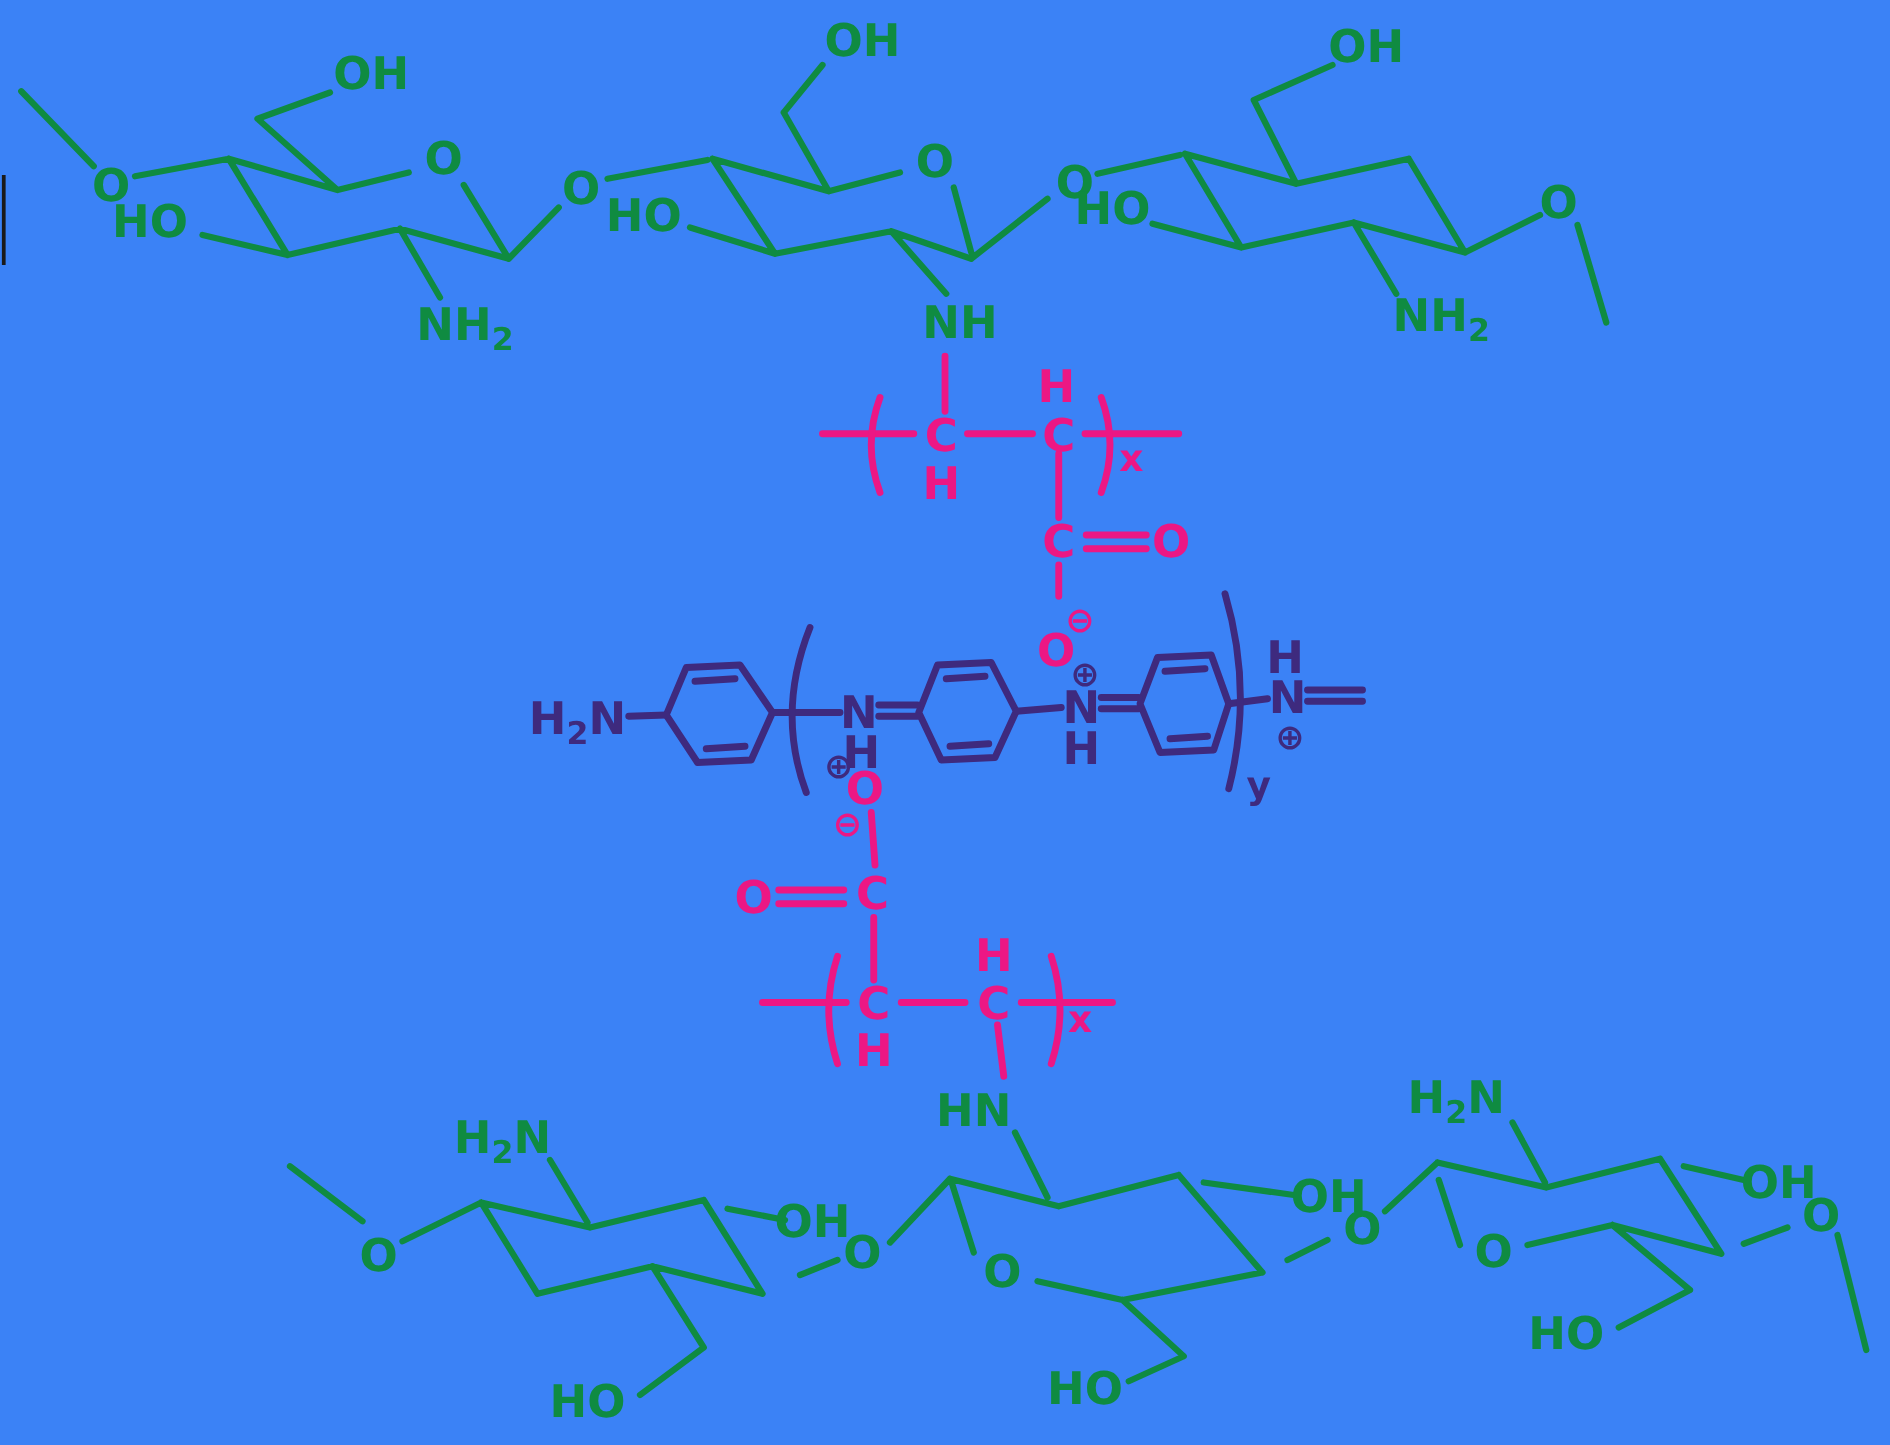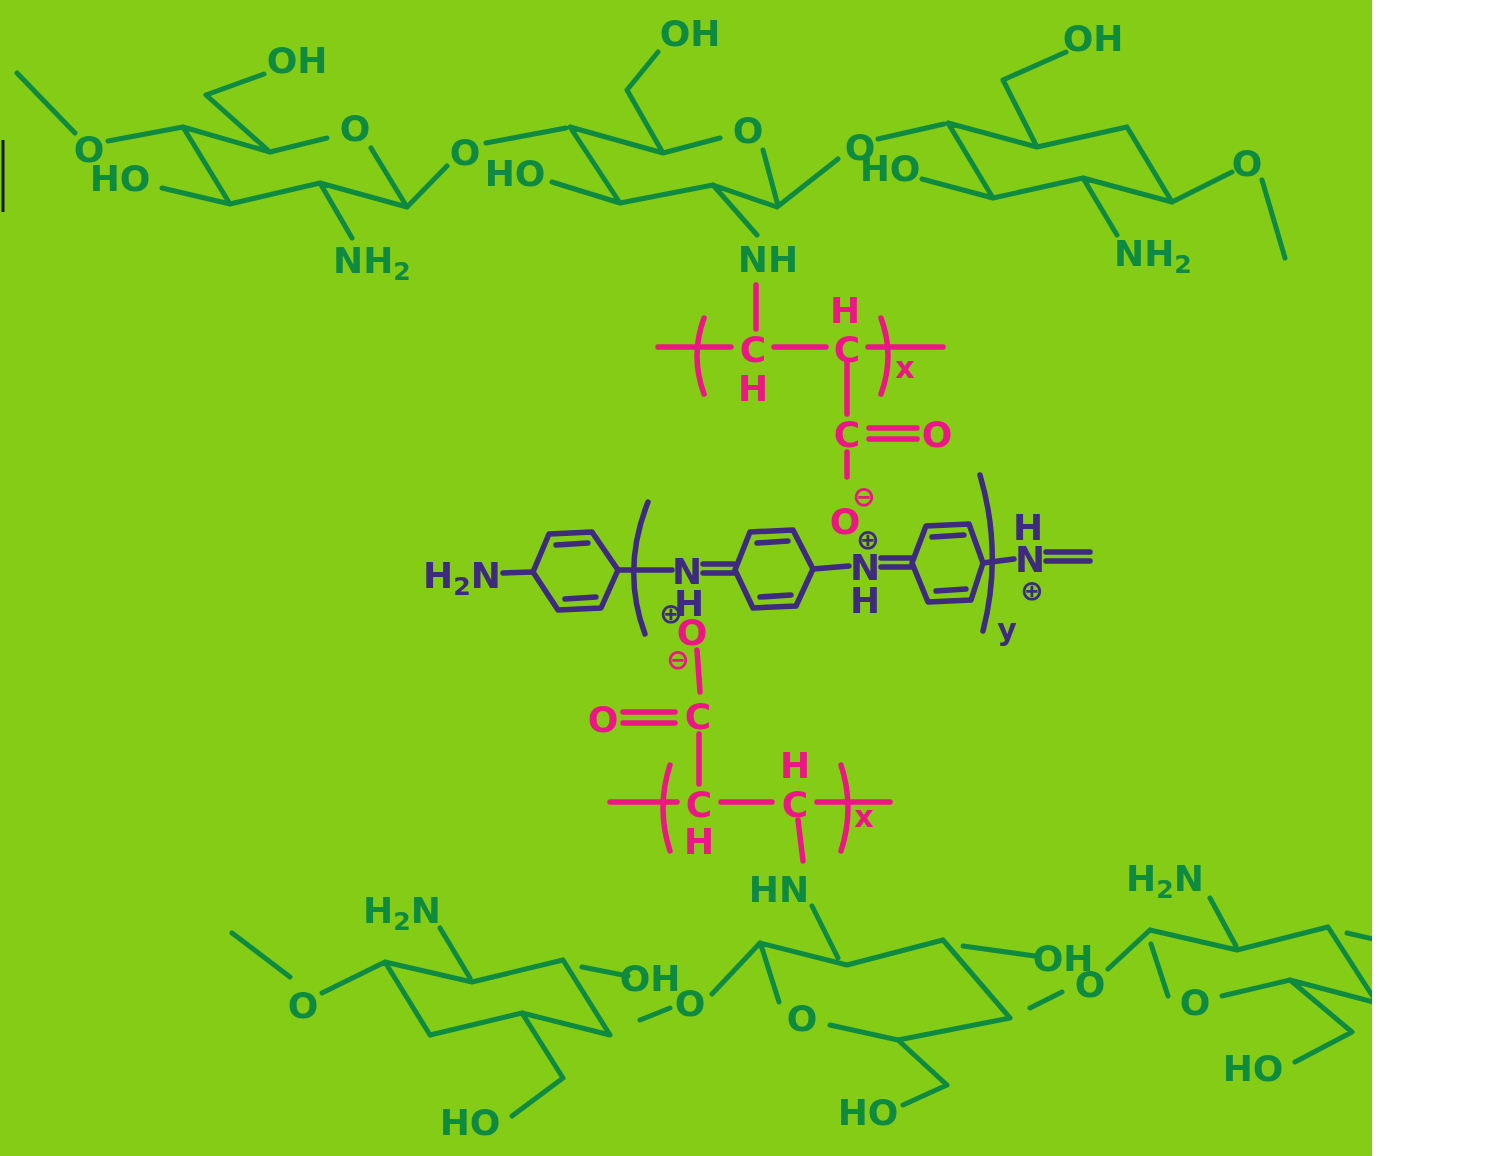--- a/index.html
+++ b/index.html
@@ -1,16 +1,16 @@
 <!DOCTYPE html>
 <html><head>
 <meta charset="utf-8">
 <style>
   html,body{margin:0;padding:0;background:#ffffff;}
-  .stage{width:1372px;height:1156px;position:relative;background:#84cc16;overflow:hidden;}
+  .stage{width:1512px;height:1156px;position:relative;background:#3b82f6;overflow:hidden;}
   svg{display:block;}
   svg text{
     font-family:"DejaVu Sans","Liberation Sans",sans-serif;
     font-weight:bold;
     text-anchor:middle;
     dominant-baseline:central;
   }
   .bonds path{fill:none;stroke-linecap:round;stroke-linejoin:round;}
 </style>
 </head>

